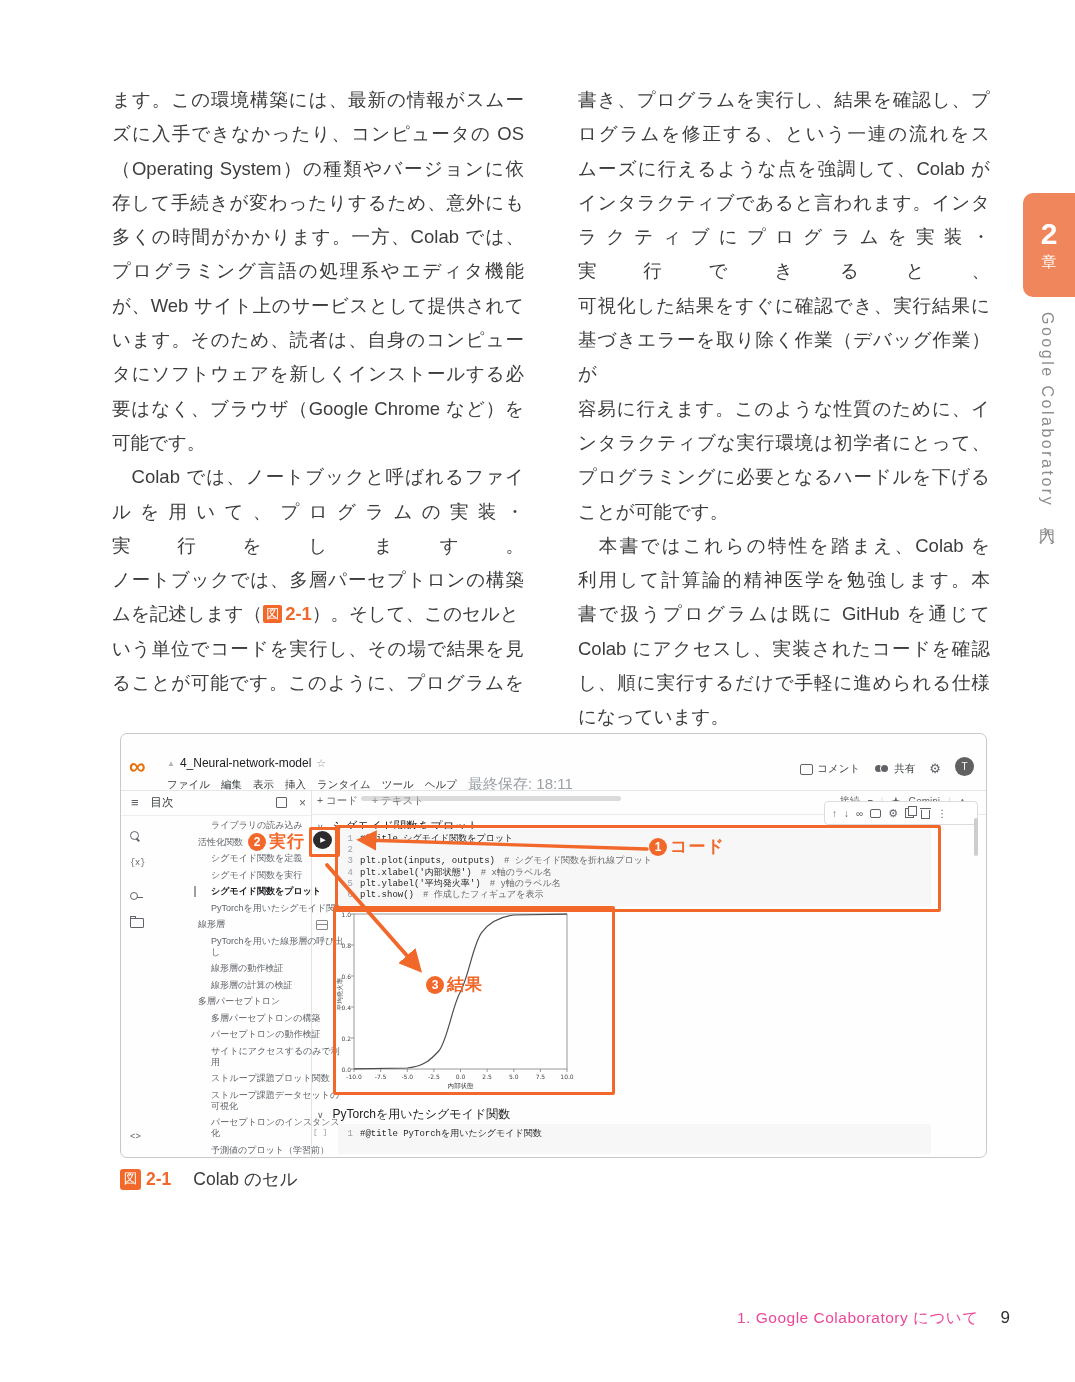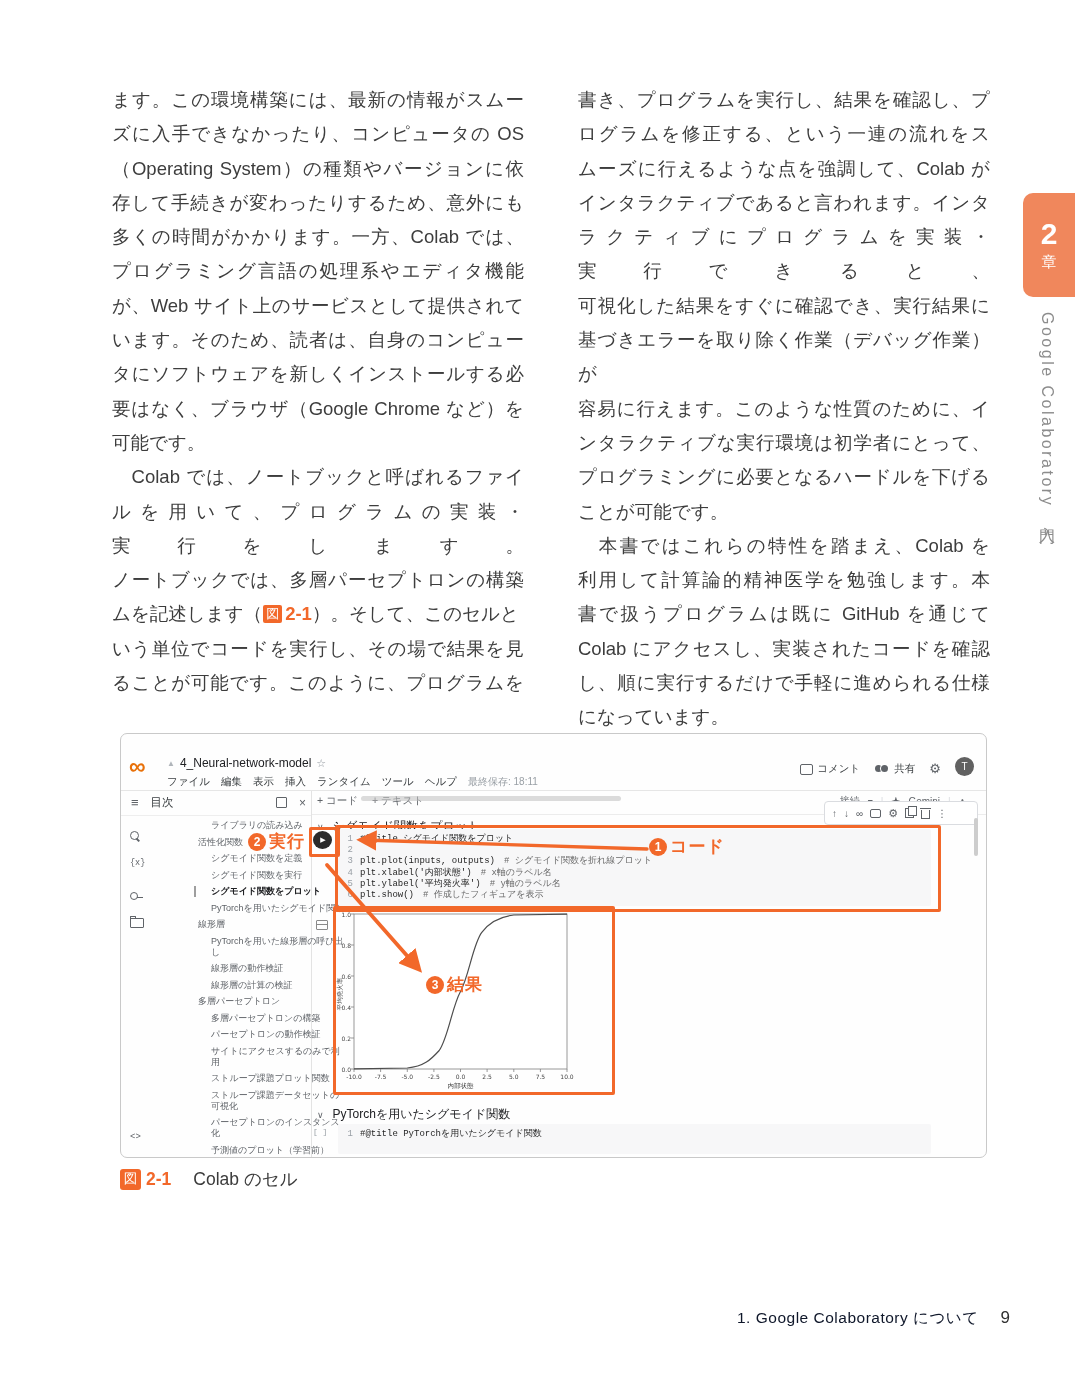--- a/index.html
+++ b/index.html
@@ -26,21 +26,21 @@
   
   #figure{position:absolute;left:120px;top:733px;width:865px;height:423px;background:#fefefe;
       border:1.5px solid #c9c9c9;border-radius:7px;overflow:hidden;font-family:"Liberation Sans",sans-serif;}
   .abs{position:absolute;}
   
   #colab-logo{left:8px;top:20px;font-size:23px;font-weight:bold;color:#e8710a;line-height:24px;}
   #nb-title-row{left:46px;top:22px;font-size:12px;color:#202124;display:flex;align-items:center;gap:5px;}
   .drive-ic{color:#b0b5ba;font-size:8px;}
   .star-ic{color:#9aa0a6;font-size:11px;}
   #menu-row{left:46px;top:41px;font-size:10.5px;color:#3c4043;display:flex;gap:11px;align-items:center;}
-  #autosave{color:#9aa0a6;font-size:10px;text-align:center;}
+  #autosave{color:#9aa0a6;font-size:15px;text-align:center;}
   #hdr-right{right:12px;top:23px;display:flex;align-items:flex-end;gap:14px;font-size:10.5px;color:#3c4043;}
   .ic-box{display:inline-block;width:11px;height:9px;border:1.4px solid #5f6368;border-radius:2px;}
   .ic-people{position:relative;width:16px;height:10px;display:inline-block;}
   .ic-people::before,.ic-people::after{content:"";position:absolute;width:7px;height:7px;
       border-radius:50%;background:#5f6368;top:1px;}
   .ic-people::before{left:1px;}.ic-people::after{left:7px;box-shadow:0 0 0 1px #fff;}
   .gear{font-size:13px;color:#5f6368;}
   #avatar{width:19px;height:19px;border-radius:50%;background:#616161;color:#fff;font-size:10px;
       display:flex;align-items:center;justify-content:center;}
   .hdr-line{left:0;top:56px;width:865px;border-top:1px solid #e6e6e6;}
@@ -117,21 +117,21 @@
   #ann-code{left:528px;top:101px;}
   #ann-result{left:305px;top:239px;}
   #arrows{left:0;top:0;width:865px;height:423px;pointer-events:none;}
   
   #caption{position:absolute;left:120px;top:1167px;display:flex;align-items:center;}
   #cap-badge{width:21px;height:21px;background:#F2682A;color:#fff;border-radius:3px;font-size:13.5px;
       display:flex;align-items:center;justify-content:center;}
   #cap-num{color:#F2682A;font-weight:bold;font-size:17.5px;margin-left:5px;}
   #cap-text{color:#3b3b3b;font-size:17.5px;margin-left:22px;}
   #footer{position:absolute;top:1308px;right:65px;display:flex;align-items:baseline;gap:22px;}
-  #footer-text{color:#0f172a;font-size:15.5px;letter-spacing:.5px;}
+  #footer-text{color:#ec4899;font-size:15.5px;letter-spacing:.5px;}
   #footer-page{color:#2f2f2f;font-size:17px;font-weight:500;}
   
   text{font-family:"DejaVu Sans","Liberation Sans",sans-serif;fill:#444;}
 </style>
 </head>
 <body>
 
 <div class="col" id="col-left">
   <div class="bline">ます。この環境構築には、最新の情報がスムー</div>
   <div class="bline">ズに入手できなかったり、コンピュータの OS</div>

